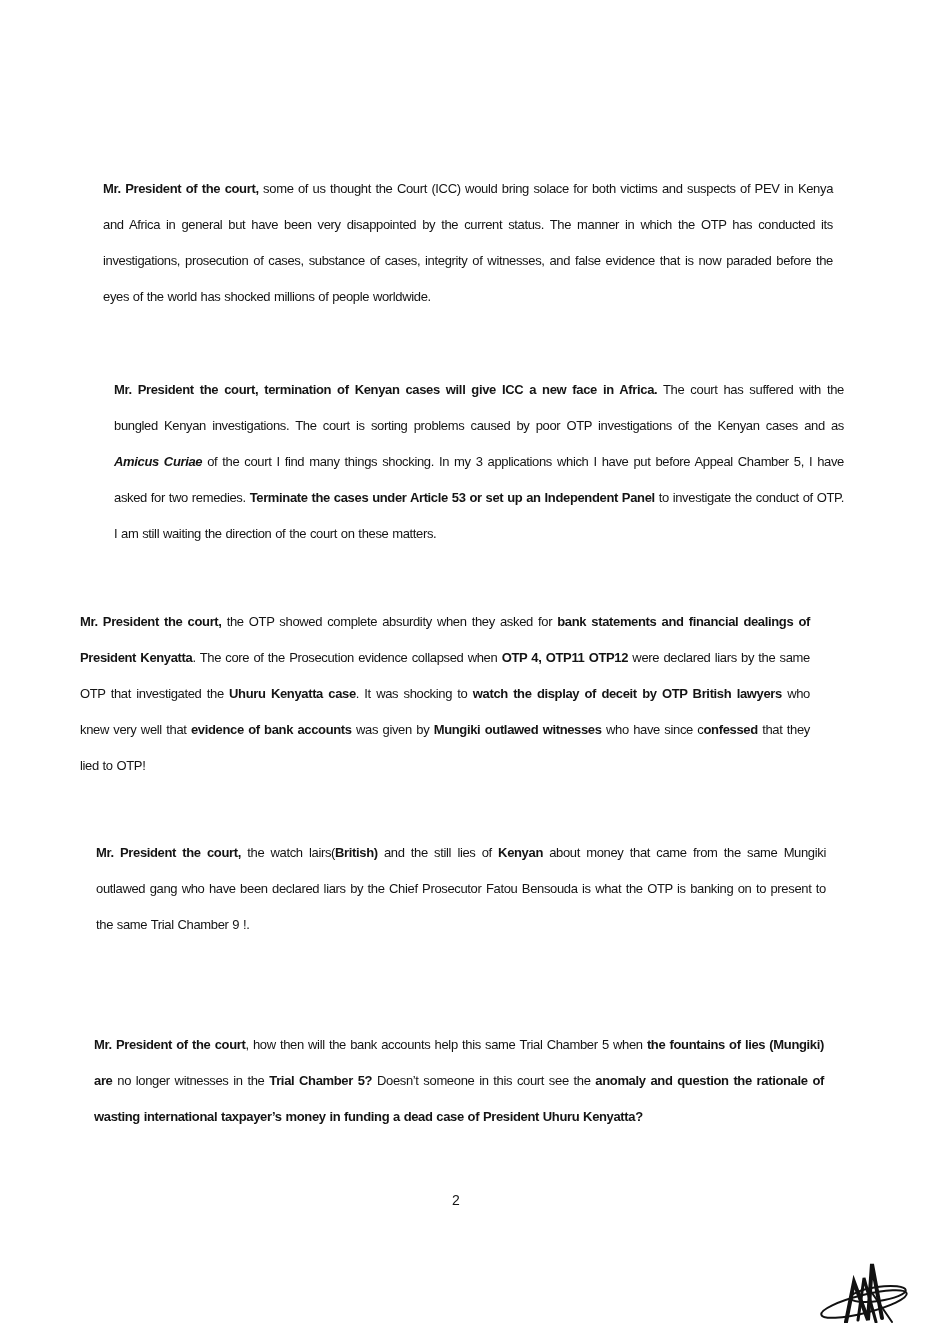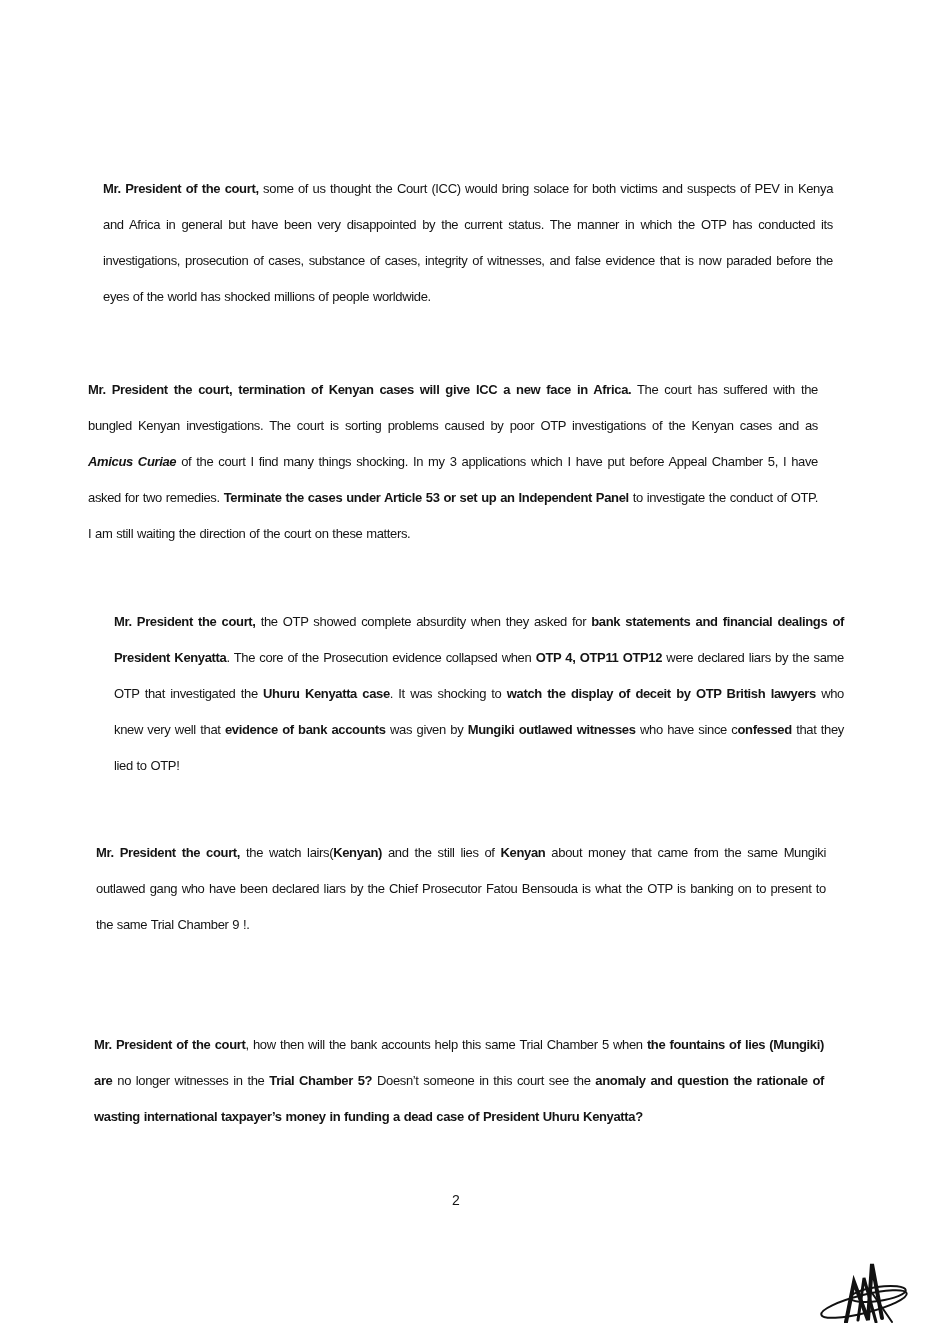--- a/index.html
+++ b/index.html
@@ -9,37 +9,37 @@
     }
     .page { position: absolute; left: 0; top: 0; width: 935px; height: 1323px; }
     .para {
       position: absolute; left: 100px; width: 730px;
       font-size: 13px; line-height: 36px; text-align: justify;
       letter-spacing: -0.35px; word-spacing: 0.5px;
       font-stretch: condensed;
     }
     .para b { font-weight: bold; }
     #p1 { top: 158px; left: 103px; }
-    #p2 { top: 359px; left: 88px; }
-    #p3 { top: 591px; left: 114px; }
+    #p2 { top: 359px; left: 114px; }
+    #p3 { top: 591px; left: 80px; }
     #p4 { top: 822px; left: 96px; }
     #p5 { top: 1014px; left: 94px; }
     .page-number {
       position: absolute; top: 1192px; left: 452px; font-size: 14px;
     }
     .signature { position: absolute; left: 812px; top: 1260px; width: 100px; height: 63px; }
   </style>
 </head>
 <body>
 
 <div class="page">
   <p class="para" id="p1"><b>Mr. President of the court,</b><span> some of us thought the Court (ICC) would bring solace for both victims and suspects of PEV in Kenya and Africa in general but have been very disappointed by the current status. The manner in which the OTP has conducted its investigations, prosecution of cases, substance of cases, integrity of witnesses,   and false evidence that is now paraded before the eyes of the world has shocked millions of people worldwide.</span></p>
   <p class="para" id="p2"><b>Mr. President the court, termination of Kenyan cases will give ICC a new face in Africa.</b><span> The court has suffered with the bungled Kenyan investigations. The court is sorting problems caused by poor OTP investigations of the Kenyan cases and as </span><b style="font-style: italic;">Amicus Curiae</b><span> of the court I find many things shocking. In my 3 applications which I have put before Appeal Chamber 5, I have asked for two remedies.  </span><b>Terminate the cases under Article 53 or set up an Independent Panel</b><span> to investigate the conduct of OTP.  I am still waiting the direction of the court on these matters.</span></p>
   <p class="para" id="p3"><b>Mr. President the court,</b><span> the OTP showed complete absurdity when they asked for </span><b>bank statements and financial dealings of President Kenyatta</b><span>.  The core of the Prosecution evidence collapsed when </span><b>OTP 4, OTP11 OTP12</b><span> were declared liars by the same OTP that investigated the </span><b>Uhuru Kenyatta case</b><span>. It was shocking to </span><b>watch the display of deceit by OTP British lawyers</b><span> who knew very well that </span><b>evidence of bank accounts</b><span> was given by </span><b>Mungiki outlawed witnesses</b><span> who have since c</span><b>onfessed</b><span> that they lied to OTP!</span></p>
-  <p class="para" id="p4"><b>Mr. President the court,</b><span> the watch lairs(</span><b>Kenyan)</b><span> and the still lies of </span><b>Kenyan</b><span> about money that came from  the same Mungiki outlawed gang who have been declared liars by the Chief Prosecutor Fatou Bensouda is what the OTP is banking on to present to the same  Trial Chamber 9 !.</span></p>
+  <p class="para" id="p4"><b>Mr. President the court,</b><span> the watch lairs(</span><b>British)</b><span> and the still lies of </span><b>Kenyan</b><span> about money that came from  the same Mungiki outlawed gang who have been declared liars by the Chief Prosecutor Fatou Bensouda is what the OTP is banking on to present to the same  Trial Chamber 9 !.</span></p>
   <p class="para" id="p5"><b>Mr. President of the court</b><span>, how then will the bank accounts help this same Trial Chamber 5 when </span><b>the fountains of lies (Mungiki) are</b><span> no longer witnesses in the </span><b>Trial Chamber 5?</b><span>  Doesn’t someone in this court see the </span><b>anomaly and question the rationale of wasting international taxpayer’s money in funding a dead case of President Uhuru Kenyatta?</b></p>
 
   <div class="page-number">2</div>
 
   <svg class="signature" viewBox="0 0 100 63">
     <g fill="none" stroke="#111" stroke-linecap="round">
       <ellipse cx="52" cy="44" rx="44" ry="9" transform="rotate(-14 52 44)" stroke-width="2"></ellipse>
       <ellipse cx="66" cy="34" rx="28" ry="7" transform="rotate(-8 66 34)" stroke-width="2"></ellipse>
       <path d="M34 62 L42 22 L56 60 L60 4 L70 58" stroke-width="4"></path>
       <path d="M46 60 L52 18 L64 62" stroke-width="3"></path>

